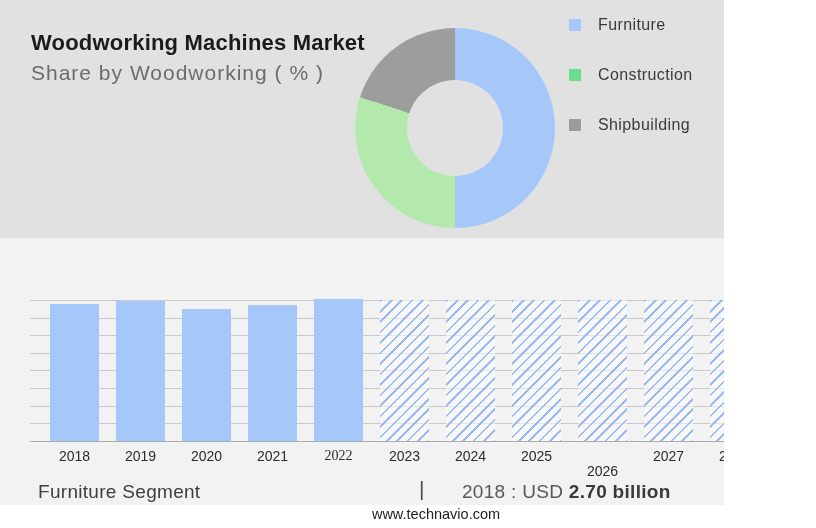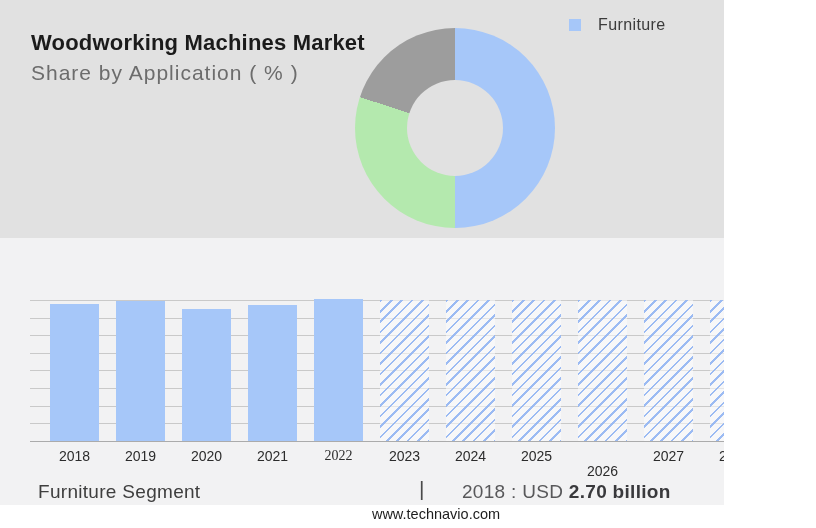--- a/index.html
+++ b/index.html
@@ -46,29 +46,37 @@
 </head>
 <body>
 
 <div class="page">
 
   <div class="section-top"></div>
   <div class="section-mid"></div>
   <div class="section-bottom"></div>
 
   <div class="title">Woodworking Machines Market</div>
-  <div class="subtitle">Share by Application ( % )</div>
+  <div class="subtitle">Share by Woodworking ( % )</div>
 
   <div class="donut" style="background: conic-gradient(rgb(166, 199, 249) 0deg, rgb(166, 199, 249) 180deg, rgb(180, 233, 174) 180deg, rgb(180, 233, 174) 288deg, rgb(157, 157, 157) 288deg, rgb(157, 157, 157) 360deg);"></div>
   <div class="donut-hole"></div>
 
   <div class="legend">
     <div class="legend-row">
       <div class="swatch" style="background: rgb(166, 199, 249);"></div>
       <div class="legend-label">Furniture</div>
+    </div>
+    <div class="legend-row">
+      <div class="swatch" style="background: rgb(106, 222, 142);"></div>
+      <div class="legend-label">Construction</div>
+    </div>
+    <div class="legend-row">
+      <div class="swatch" style="background: rgb(155, 155, 155);"></div>
+      <div class="legend-label">Shipbuilding</div>
     </div>
   </div>
 
   <div class="plot">
       <div class="bar hatched" style="left: 680px; height: 141px;"></div>
       <div class="bar hatched" style="left: 614px; height: 141px;"></div>
       <div class="bar hatched" style="left: 548px; height: 141px;"></div>
       <div class="bar hatched" style="left: 482px; height: 141px;"></div>
       <div class="bar hatched" style="left: 416px; height: 141px;"></div>
       <div class="bar hatched" style="left: 350px; height: 141px;"></div>

